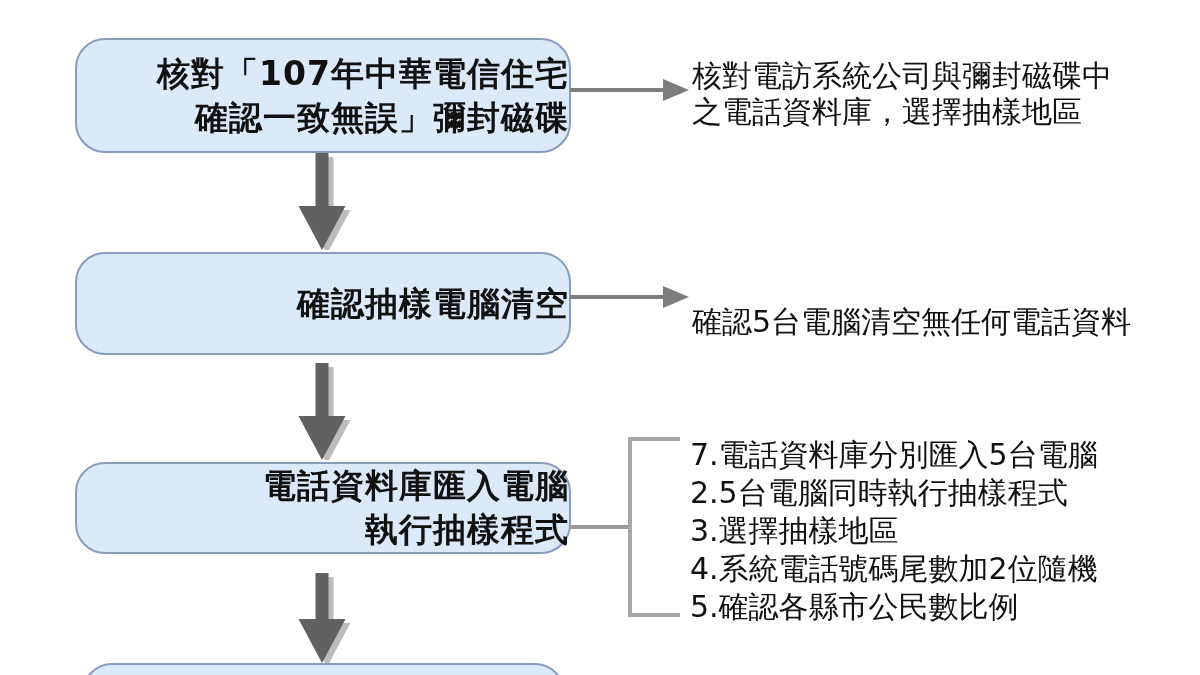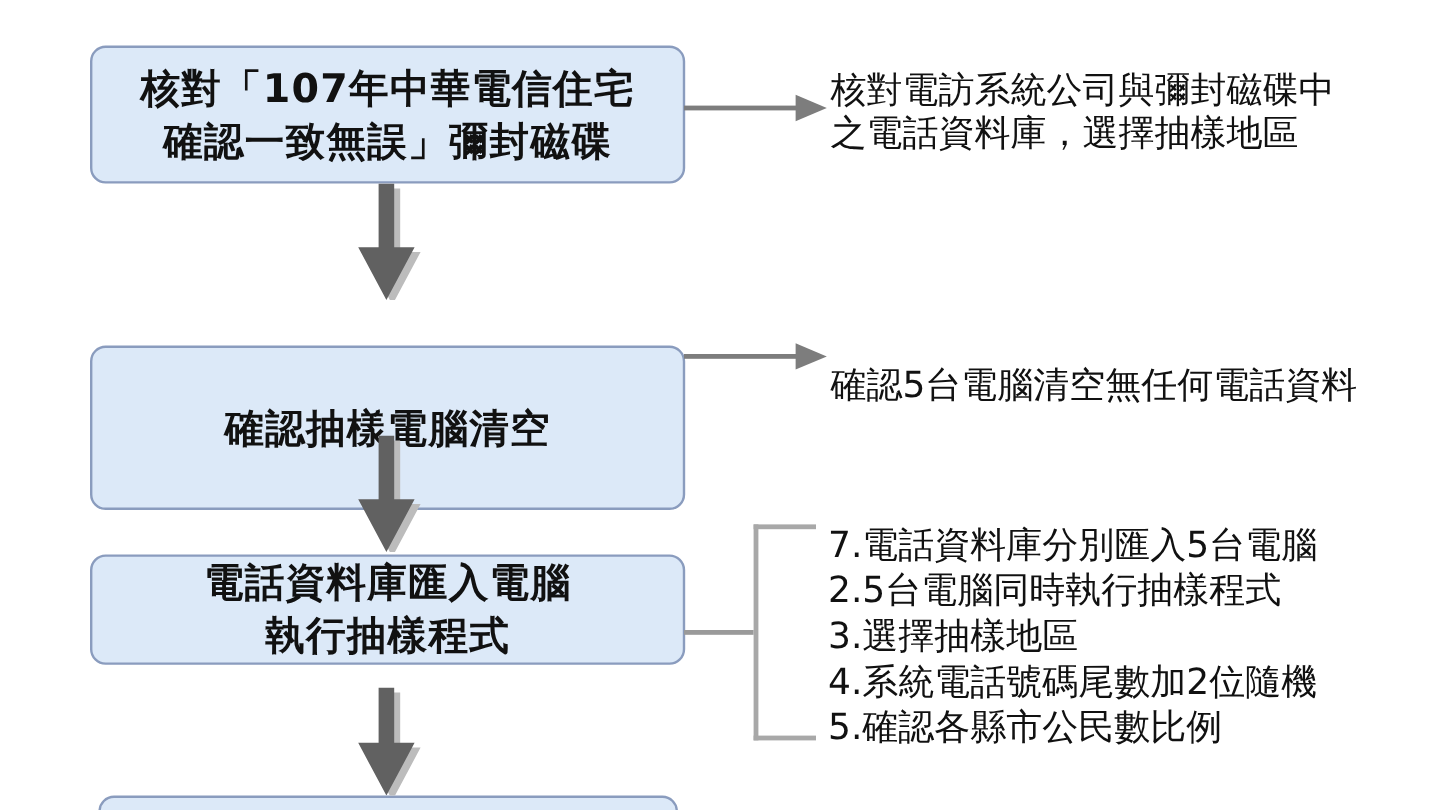--- a/index.html
+++ b/index.html
@@ -23,32 +23,32 @@
     width:1200px;height:675px;
     overflow:hidden;
     background:var(--bg);
     color:var(--text);
   }
   .flow-box{
     position:absolute;
     left:75px;width:496px;
     background:var(--box-fill);
     border:2px solid var(--box-border);
-    border-radius:13px;
+    border-radius:30px;
     box-sizing:border-box;
     display:flex;flex-direction:column;
-    align-items:center;justify-content:center;
+    align-items:flex-end;justify-content:center;
     text-align:center;
     font-weight:bold;
     font-size:33px;
     line-height:44px;
     letter-spacing:1px;
   }
   #box1{top:38px;height:115px;}
-  #box2{top:252px;height:137px;margin-top:36px;}
+  #box2{top:252px;height:103px;}
   #box3{top:462px;height:92px;}
   #box4{top:663px;height:60px;left:82px;width:483px;}
   .down-arrow{position:absolute;left:298px;overflow:hidden;}
   .harrow{position:absolute;left:570px;width:120px;height:24px;}
   .harrow .shaft{
     position:absolute;left:0;top:10px;width:95px;height:4px;
     background:var(--arrow-mid);
   }
   .harrow .head{
     position:absolute;left:93px;top:1px;width:0;height:0;

